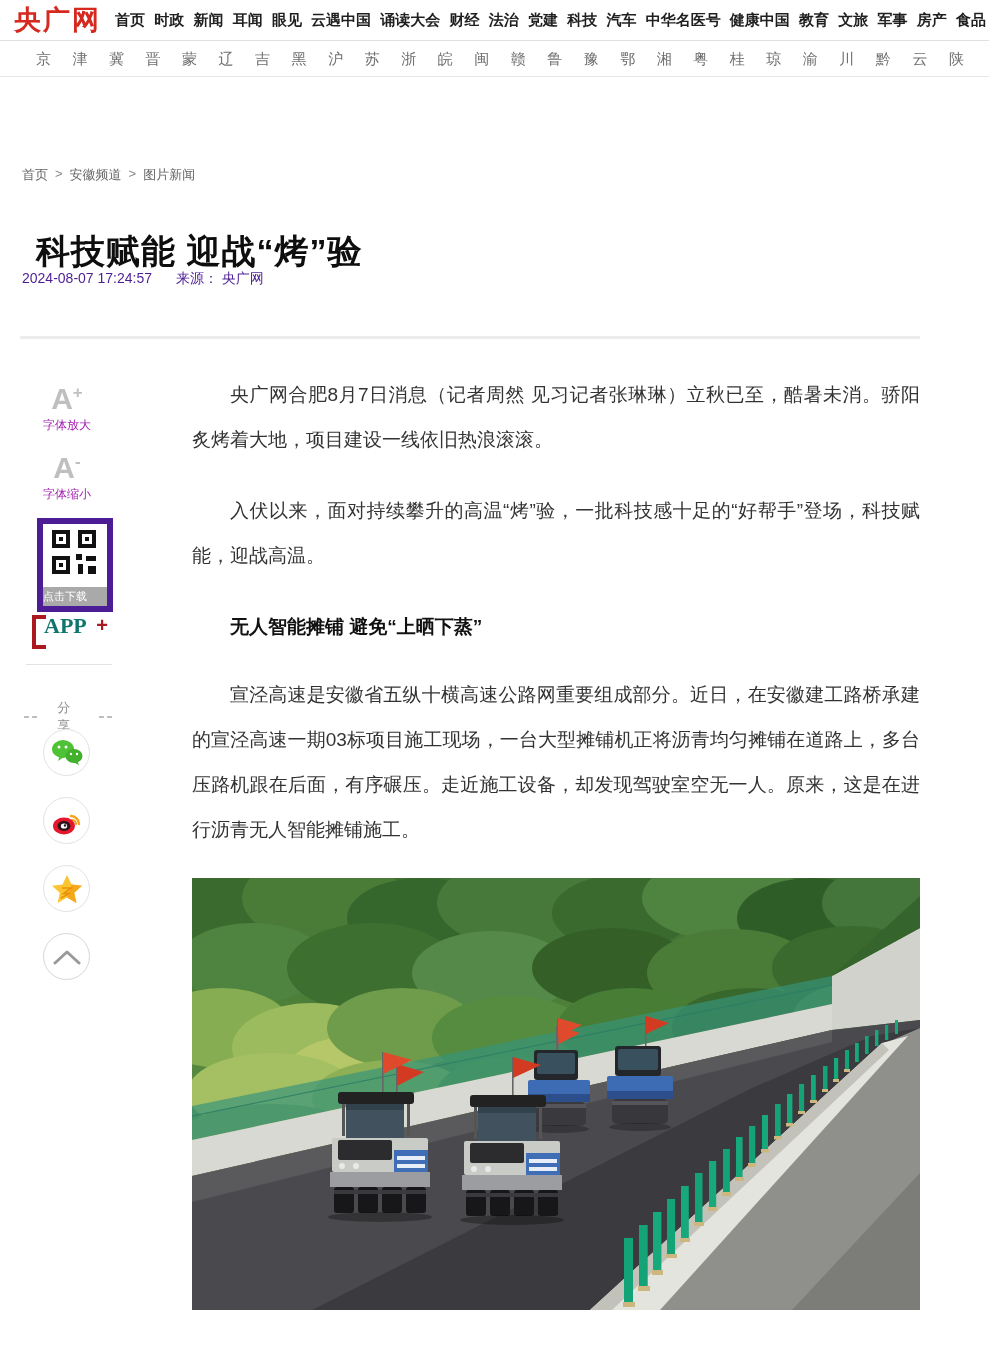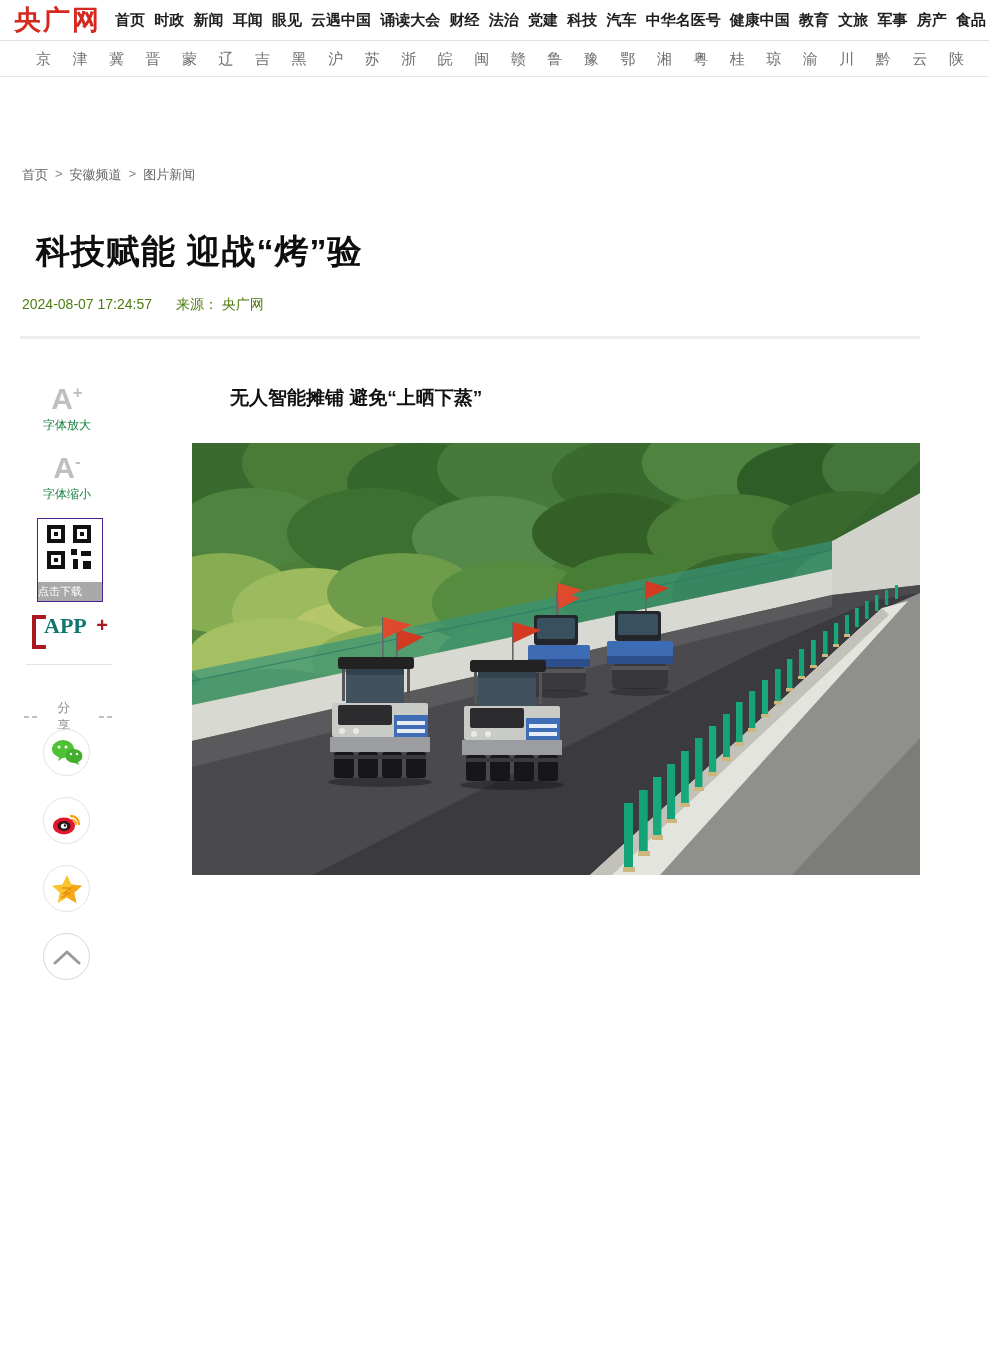--- a/index.html
+++ b/index.html
@@ -16,31 +16,31 @@
   
   .regions{position:absolute;top:42px;left:0;width:1000px;height:35px;display:flex;align-items:center;
            justify-content:space-between;padding:0 36px;box-sizing:border-box;border-bottom:1px solid #e8e8e8;}
   .region{font-size:15px;color:#6f6f6f;cursor:pointer;}
 
   
   .breadcrumb{position:absolute;top:166px;left:22px;font-size:13px;color:#666;display:flex;gap:7px;}
   .crumb{cursor:pointer;}
   .crumb-sep{color:#888;}
   .title{position:absolute;top:206px;left:20px;font-size:34px;font-weight:bold;color:#0e0e0e;letter-spacing:1px;margin-left:16px;}
-  .meta{position:absolute;top:270px;left:22px;font-size:14px;color:#4d7c0f;margin-top:26px;}
+  .meta{position:absolute;top:270px;left:22px;font-size:14px;color:#4c1d95;}
   .meta .src-label{margin-left:20px;}
   .divider{position:absolute;top:336px;left:20px;width:900px;height:0;border-top:3px solid #ececec;}
 
   
   .side-block{position:absolute;width:86px;left:24px;text-align:center;}
   .font-btn{cursor:pointer;}
   .font-glyph{font-size:30px;font-weight:bold;color:#bfbfbf;line-height:30px;}
   .font-glyph sup{font-size:17px;}
-  .font-label{font-size:12px;color:#15803d;margin-top:3px;}
-  .qr-box{position:absolute;top:518px;left:37px;width:64px;height:82px;border:1px solid #4c1d95;background:#fff;cursor:pointer;}
+  .font-label{font-size:12px;color:#a21caf;margin-top:3px;}
+  .qr-box{position:absolute;top:518px;left:37px;width:64px;height:82px;border:6px solid #4c1d95;background:#fff;cursor:pointer;}
   .qr-box svg{display:block;margin:6px auto 0 auto;}
   .qr-caption{position:absolute;bottom:0;left:0;right:0;height:19px;line-height:19px;background:#a9a9a9;color:#fff;font-size:11px;}
   .app-logo{position:absolute;top:613px;left:32px;width:76px;height:36px;cursor:pointer;}
   .app-bracket{position:absolute;left:0;top:2px;bottom:0;width:14px;border:4px solid #a9191f;border-right:none;box-sizing:border-box;}
   .app-text{position:absolute;left:12px;top:0;font-family:"Liberation Serif","DejaVu Serif",serif;
             font-weight:bold;font-size:22px;color:#0f766e;}
   .app-plus{position:absolute;right:0;top:1px;font-size:20px;font-weight:bold;color:#a9191f;}
   .side-divider{position:absolute;top:664px;left:26px;width:86px;border-top:1px solid #e3e3e3;}
   .share-row{position:absolute;top:699px;left:24px;width:88px;display:flex;align-items:center;justify-content:center;gap:20px;}
   .share-dash{width:16px;height:0;border-top:2px dashed #bdbdbd;}
@@ -205,21 +205,30 @@
     </svg>
   </div>
 
   <div class="share-circle" style="top:933px;border-color:#d7d7d7;">
     <svg width="30" height="16" viewBox="0 0 30 16">
       <polyline points="3,14 15,3 27,14" fill="none" stroke="#9a9a9a" stroke-width="3" stroke-linecap="round" stroke-linejoin="round"></polyline>
     </svg>
   </div>
 
   <div class="article">
+    <div>
+
+    <p>央广网合肥8月7日消息（记者周然 见习记者张琳琳）立秋已至，酷暑未消。骄阳炙烤着大地，项目建设一线依旧热浪滚滚。</p>
+        <p>入伏以来，面对持续攀升的高温“烤”验，一批科技感十足的“好帮手”登场，科技赋能，迎战高温。</p>
+      </div>
     <h3>无人智能摊铺 避免“上晒下蒸”</h3>
+    <div>
+
+    <p>宣泾高速是安徽省五纵十横高速公路网重要组成部分。近日，在安徽建工路桥承建的宣泾高速一期03标项目施工现场，一台大型摊铺机正将沥青均匀摊铺在道路上，多台压路机跟在后面，有序碾压。走近施工设备，却发现驾驶室空无一人。原来，这是在进行沥青无人智能摊铺施工。</p>
+      </div>
 
     <svg class="photo" viewBox="0 0 728 432">
       <defs>
         <linearGradient id="forest" x1="0" y1="0" x2="0" y2="1">
           <stop offset="0" stop-color="#3f7031"></stop>
             <stop offset="0.6" stop-color="#53863d"></stop>
             <stop offset="1" stop-color="#6d9c4a"></stop>
         </linearGradient>
       </defs>
 

